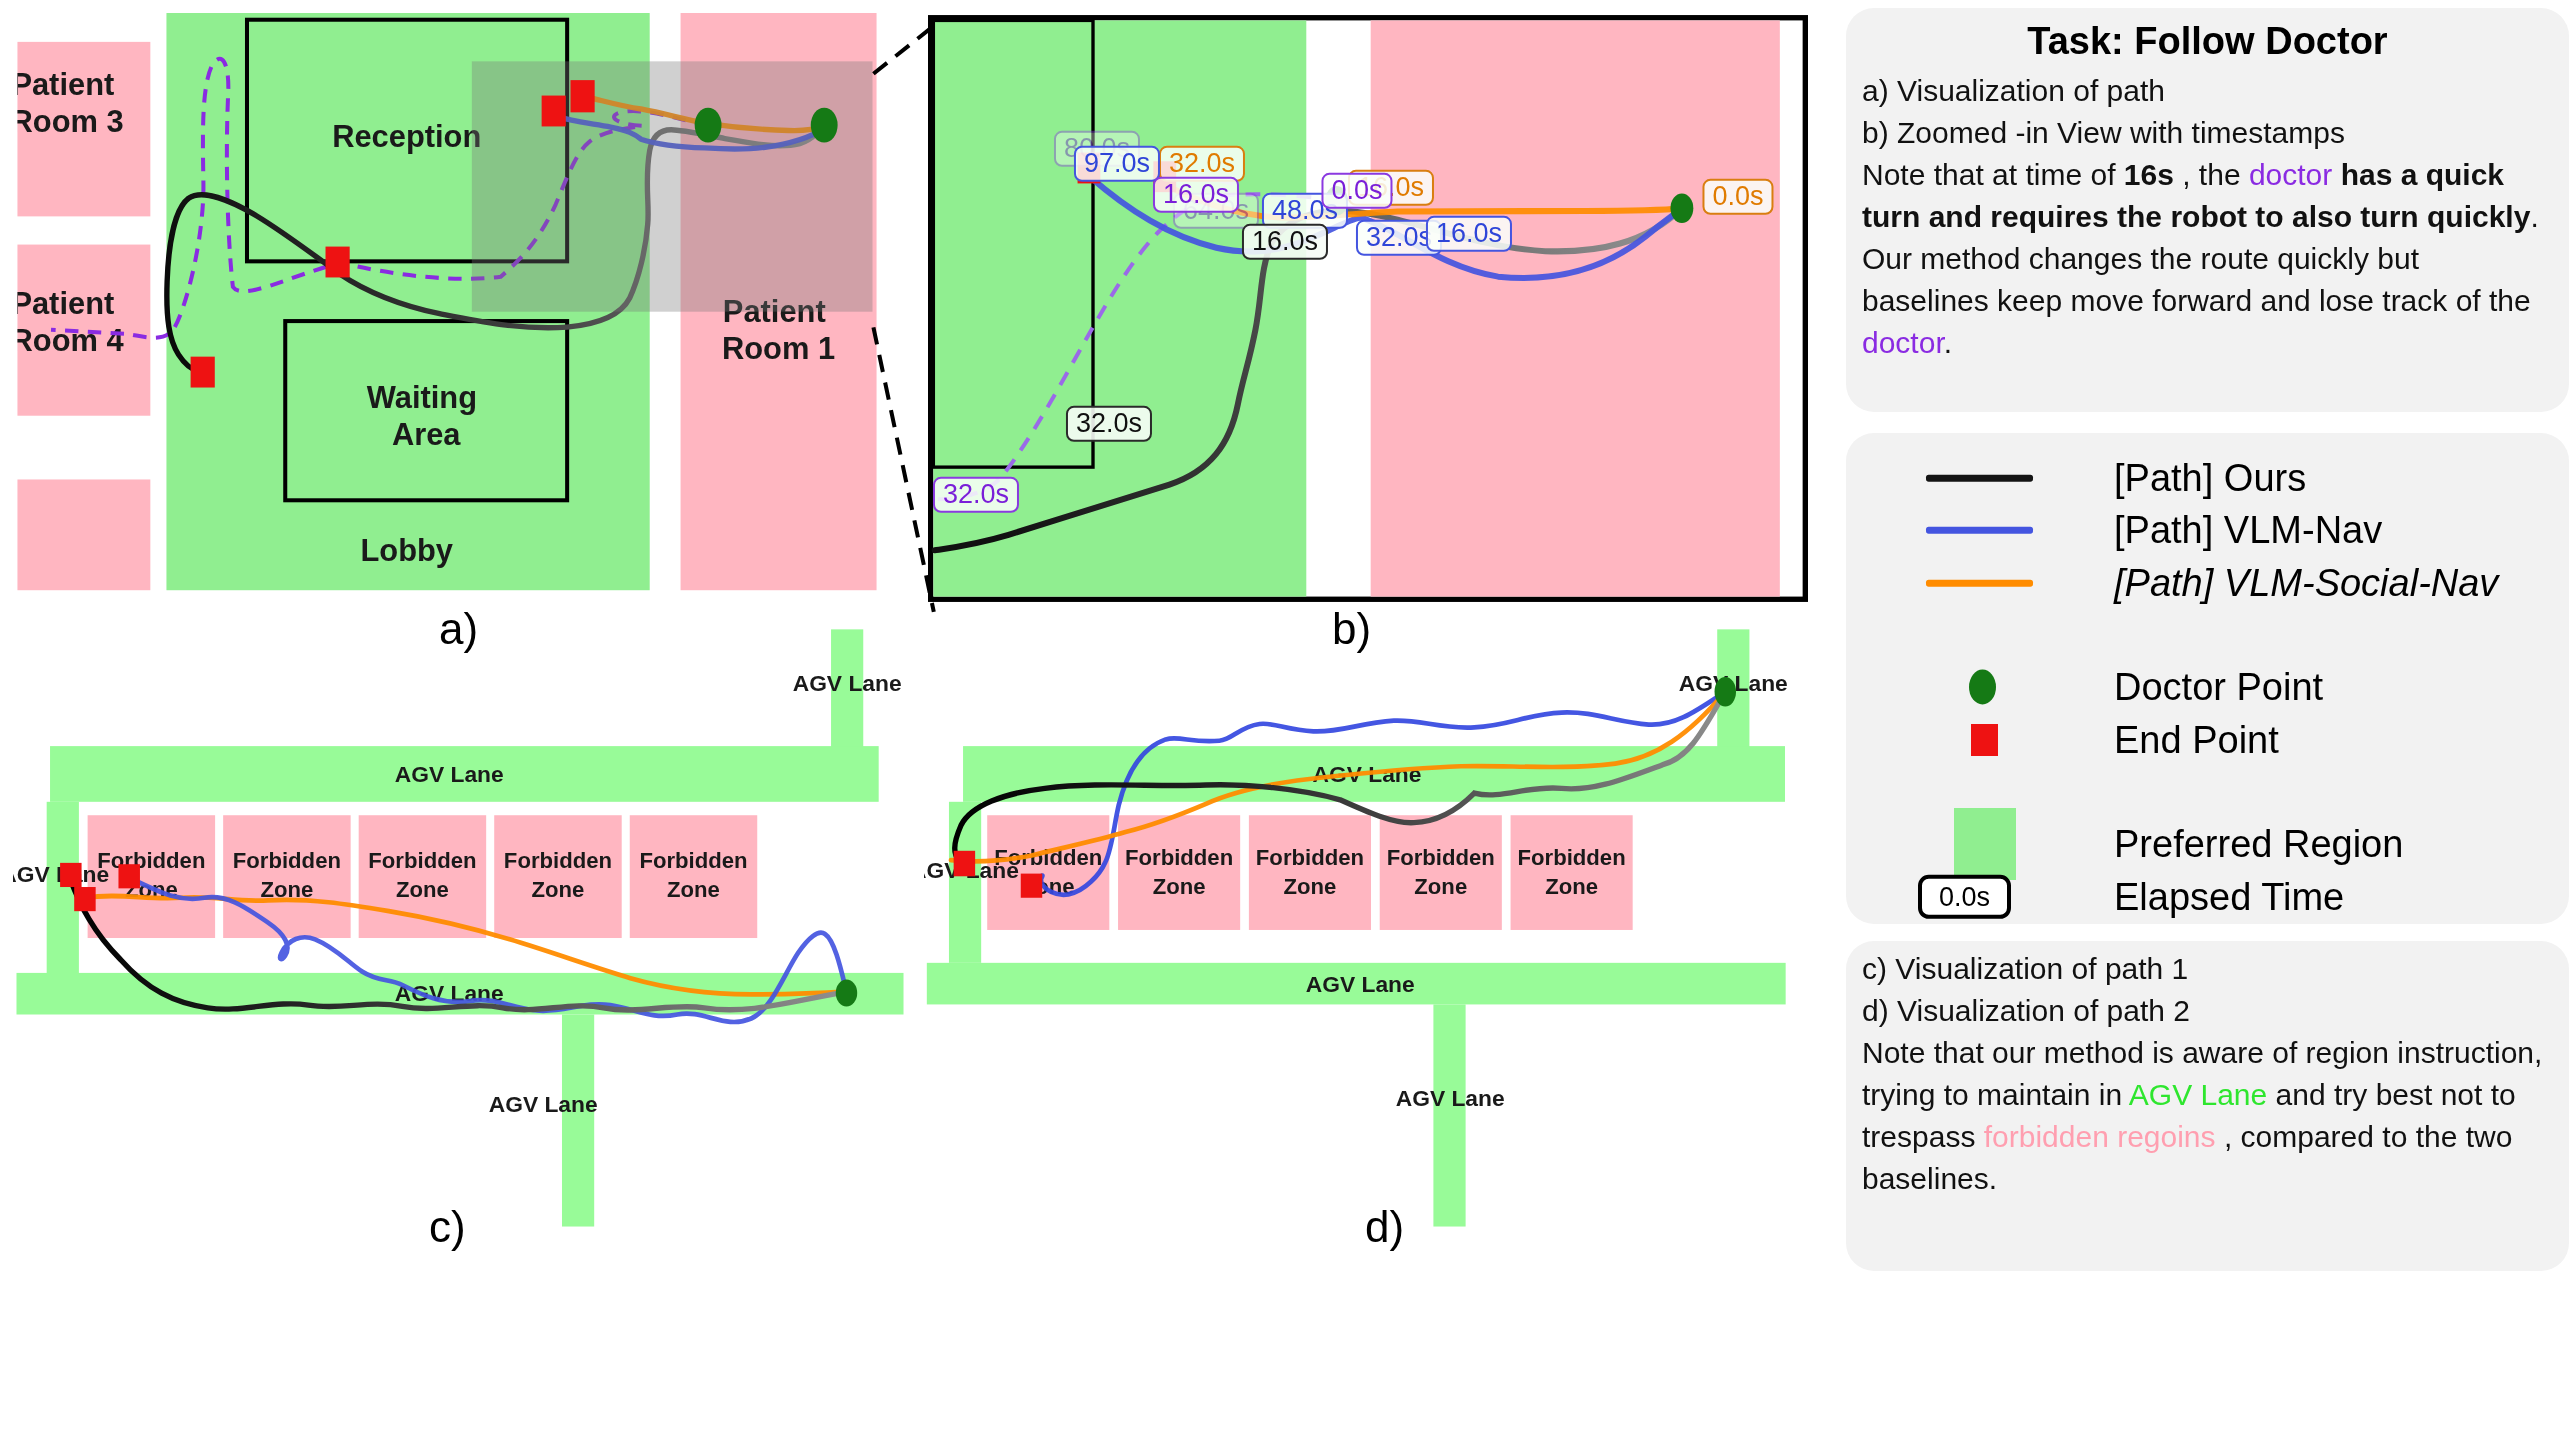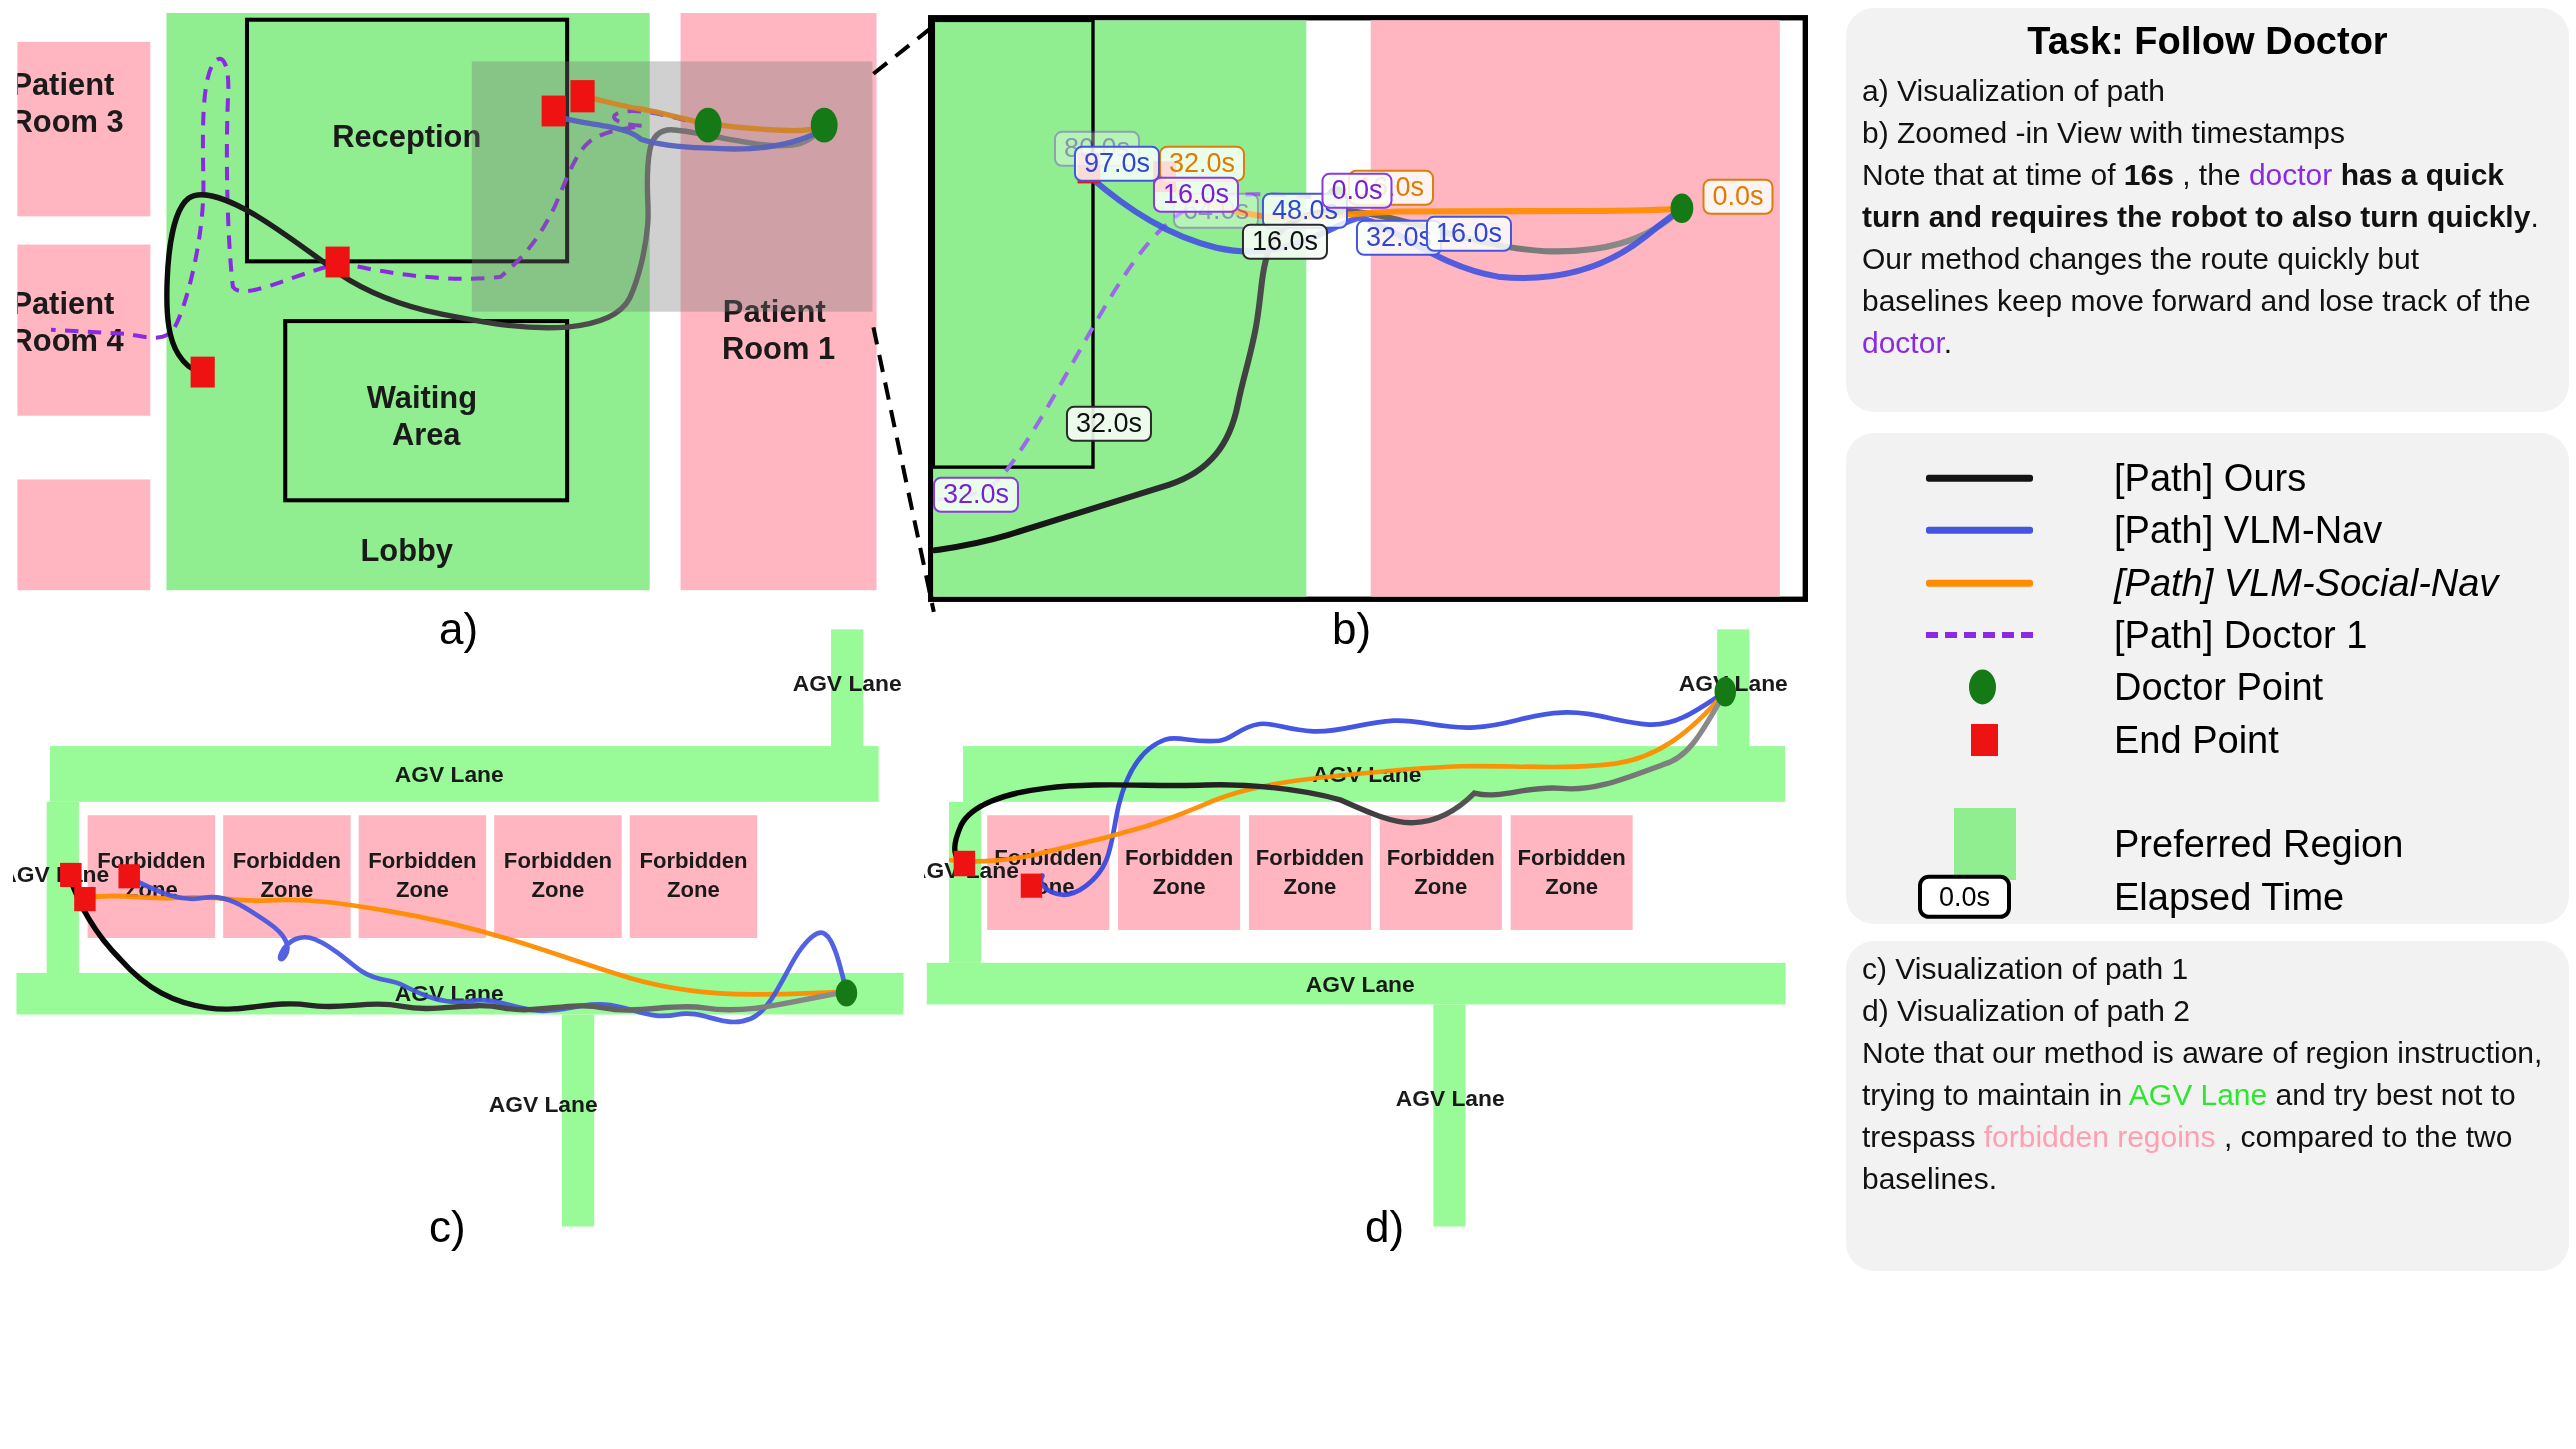--- a/index.html
+++ b/index.html
@@ -256,26 +256,20 @@
           <div class="sym-line" style="background:#4455e0"></div>
         </div>
         <div class="legend-label">[Path] VLM-Nav</div>
       </div>
       <div class="legend-item" style="top: 105px; font-style: italic;">
         <div class="legend-sym">
           <div class="sym-line" style="background:#ff8c00"></div>
         </div>
         <div class="legend-label">[Path] VLM-Social-Nav</div>
       </div>
-      <div class="legend-item" style="top: 157px;">
-        <div class="legend-sym">
-          <div class="sym-dash"></div>
-        </div>
-        <div class="legend-label">[Path] Doctor 1</div>
-      </div>
       <div class="legend-item" style="top: 209px;">
         <div class="legend-sym">
           <div class="sym-dot" style="background:#157a15"></div>
         </div>
         <div class="legend-label">Doctor Point</div>
       </div>
       <div class="legend-item" style="top: 262px;">
         <div class="legend-sym">
           <div class="sym-sq" style="background:#ee1212"></div>
         </div>

